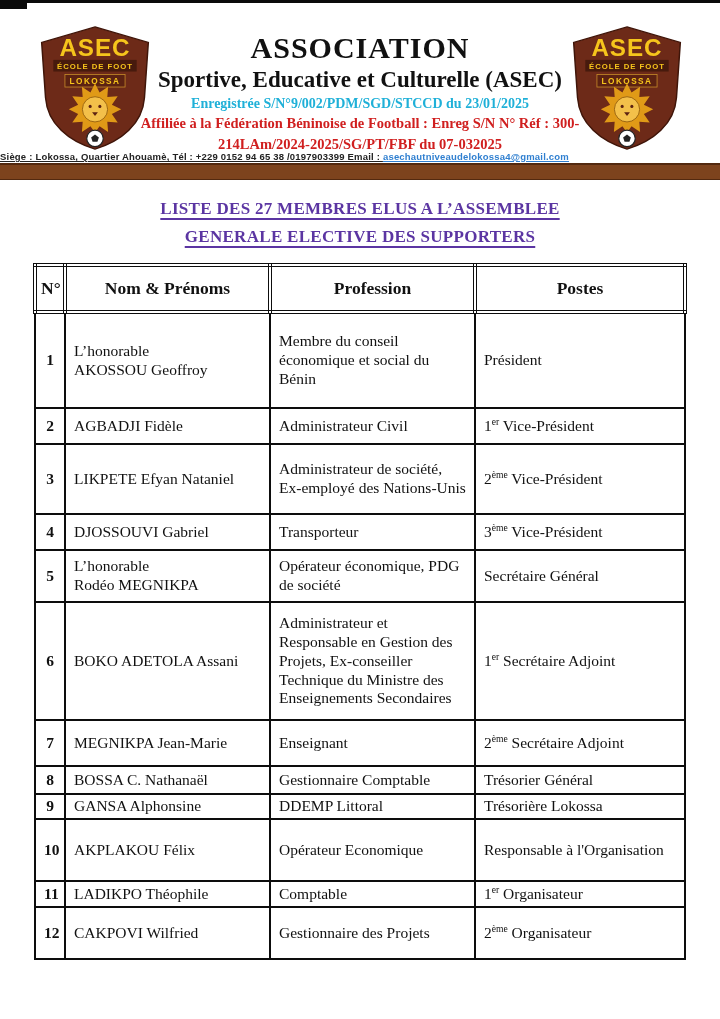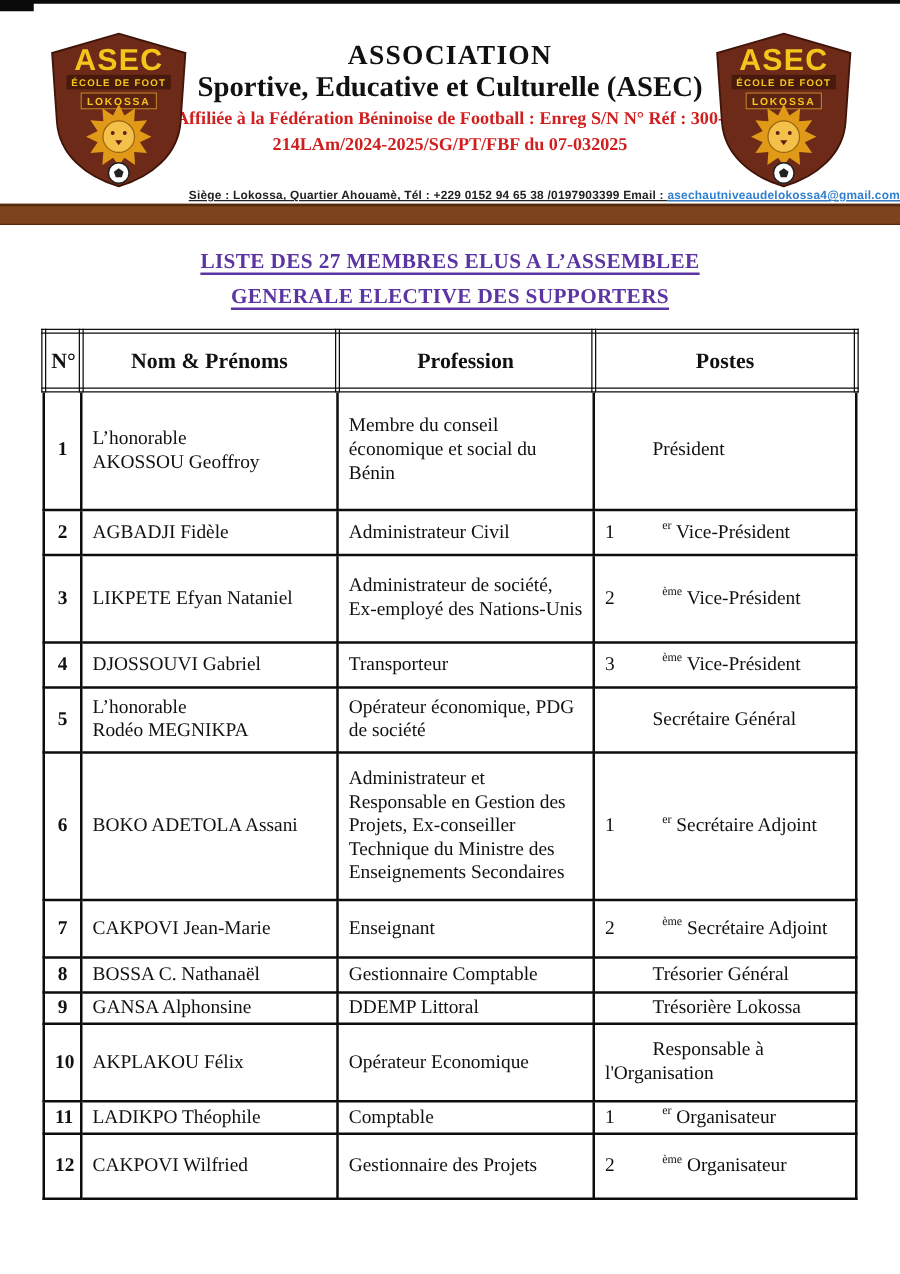--- a/index.html
+++ b/index.html
@@ -10,27 +10,27 @@
   }
   .top-strip{position:absolute;left:0;top:0;width:720px;height:3px;background:#0a0a0a;}
   .corner-mark{position:absolute;left:0;top:0;width:27px;height:9px;background:#0a0a0a;}
 
   
   header{position:relative;height:160px;padding-top:3px;}
   .logo{position:absolute;top:24px;}
   .logo-left{left:36px;}
   .logo-right{right:34px;}
   .header-center{width:530px;margin:0 auto;padding-top:28px;text-align:center;}
-  .org-line1{font-size:22px;font-weight:bold;letter-spacing:1px;line-height:1.15;}
+  .org-line1{font-size:30px;font-weight:bold;letter-spacing:1px;line-height:1.15;}
   .org-line2{font-size:23px;font-weight:bold;line-height:1.2;}
   .reg-line{font-size:14px;font-weight:bold;color:var(--registration-cyan,#1fb0d8);margin-top:3px;}
   .aff-line{font-size:14.5px;font-weight:bold;color:var(--affiliation-red,#d01f1f);
             white-space:pre-line;line-height:1.45;margin-top:1px;}
   .siege-line{
-    position:absolute;left:0;right:0;bottom:1px;text-align:right;
+    position:absolute;left:0;right:0;bottom:1px;text-align:left;
     font-family:"Liberation Sans","DejaVu Sans",sans-serif;
     font-size:9.5px;font-weight:bold;color:#222;
     text-decoration:underline;letter-spacing:.2px;
   }
   .siege-line .email{color:#2f7fd0;text-decoration:underline;cursor:pointer;}
 
   
   .brown-bar{
     height:14px;background:var(--accent-brown,#7d431d);
     border-top:2px solid #53290f;border-bottom:1px solid #53290f;
@@ -53,21 +53,21 @@
   table.mtable th{
     border:4px double #0d0d0d;font-size:17.5px;font-weight:bold;
     text-align:center;vertical-align:middle;padding:2px 4px;background:#fff;
   }
   table.mtable td{
     border:2px solid #0d0d0d;font-size:15.5px;line-height:1.22;
     padding:2px 8px;vertical-align:middle;background:#fff;
   }
   td.c-num{text-align:center;font-weight:bold;}
   td.c-name{white-space:pre-line;}
-  table.mtable sup{font-size:.62em;line-height:0;margin-left:38px;}
+  table.mtable sup{font-size:.62em;line-height:0;}
   thead tr{height:47px;}
 
   
   .logo text{font-family:"Liberation Sans","DejaVu Sans",sans-serif;font-weight:bold;}
 </style>
 </head>
 <body>
 
 <div class="top-strip"></div>
 <div class="corner-mark"></div>
@@ -86,20 +86,21 @@
     <circle cx="55" cy="85" r="1.6" fill="#5c2212"></circle>
     <circle cx="65" cy="85" r="1.6" fill="#5c2212"></circle>
     <polygon points="57,91 63,91 60,95" fill="#5c2212"></polygon>
     <circle cx="60" cy="118" r="8.5" fill="#ffffff" stroke="#222222" stroke-width="1.2"></circle>
     <polygon points="60,114 64,117 62.5,121.5 57.5,121.5 56,117" fill="#222222"></polygon>
   </svg>
 
   <div class="header-center">
     <div class="org-line1">ASSOCIATION</div>
     <div class="org-line2">Sportive, Educative et Culturelle (ASEC)</div>
+    <div class="reg-line">Enregistrée S/N°9/002/PDM/SGD/STCCD du 23/01/2025</div>
     <div class="aff-line">Affiliée à la Fédération Béninoise de Football : Enreg S/N N° Réf : 300-
 214LAm/2024-2025/SG/PT/FBF du 07-032025</div>
   </div>
 
   <svg class="logo logo-right" width="118" height="128" viewBox="0 0 120 132">
     <path d="M60 3 L115 19 L111 76 C109 103 87 121 60 129 C33 121 11 103 9 76 L5 19 Z" fill="#6d2a18" stroke="#3f1509" stroke-width="1.5"></path>
     <text x="60" y="33" font-size="25" fill="#f6c51c" text-anchor="middle" letter-spacing="1">ASEC</text>
     <rect x="17" y="37" width="86" height="12" fill="#471a0d"></rect>
     <text x="60" y="46.5" font-size="8" fill="#f6c51c" text-anchor="middle" letter-spacing="1">ÉCOLE DE FOOT</text>
     <rect x="29" y="52" width="62" height="13" fill="#5c2212" stroke="#c98f2a" stroke-width="0.8"></rect>
@@ -174,21 +175,21 @@
         <td class="c-poste"><span></span><sup></sup><span>Secrétaire Général</span></td>
       </tr>
       <tr style="height: 118px;">
         <td class="c-num">6</td>
         <td class="c-name">BOKO ADETOLA Assani</td>
         <td class="c-prof">Administrateur et Responsable en Gestion des Projets, Ex-conseiller Technique du Ministre des Enseignements Secondaires</td>
         <td class="c-poste"><span>1</span><sup>er</sup><span> Secrétaire Adjoint</span></td>
       </tr>
       <tr style="height: 46px;">
         <td class="c-num">7</td>
-        <td class="c-name">CAKPOVI Jean-Marie</td>
+        <td class="c-name">MEGNIKPA Jean-Marie</td>
         <td class="c-prof">Enseignant</td>
         <td class="c-poste"><span>2</span><sup>ème</sup><span> Secrétaire Adjoint</span></td>
       </tr>
       <tr style="height: 28px;">
         <td class="c-num">8</td>
         <td class="c-name">BOSSA C. Nathanaël</td>
         <td class="c-prof">Gestionnaire Comptable</td>
         <td class="c-poste"><span></span><sup></sup><span>Trésorier Général</span></td>
       </tr>
       <tr style="height: 25px;">

